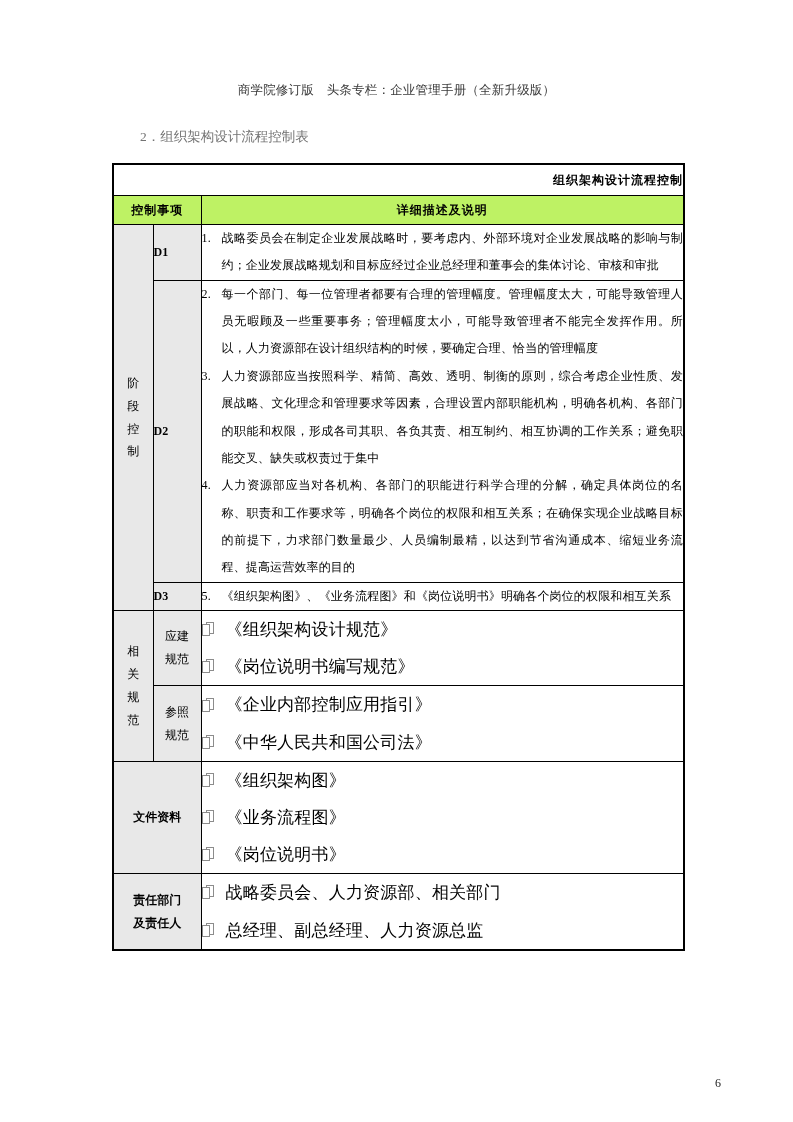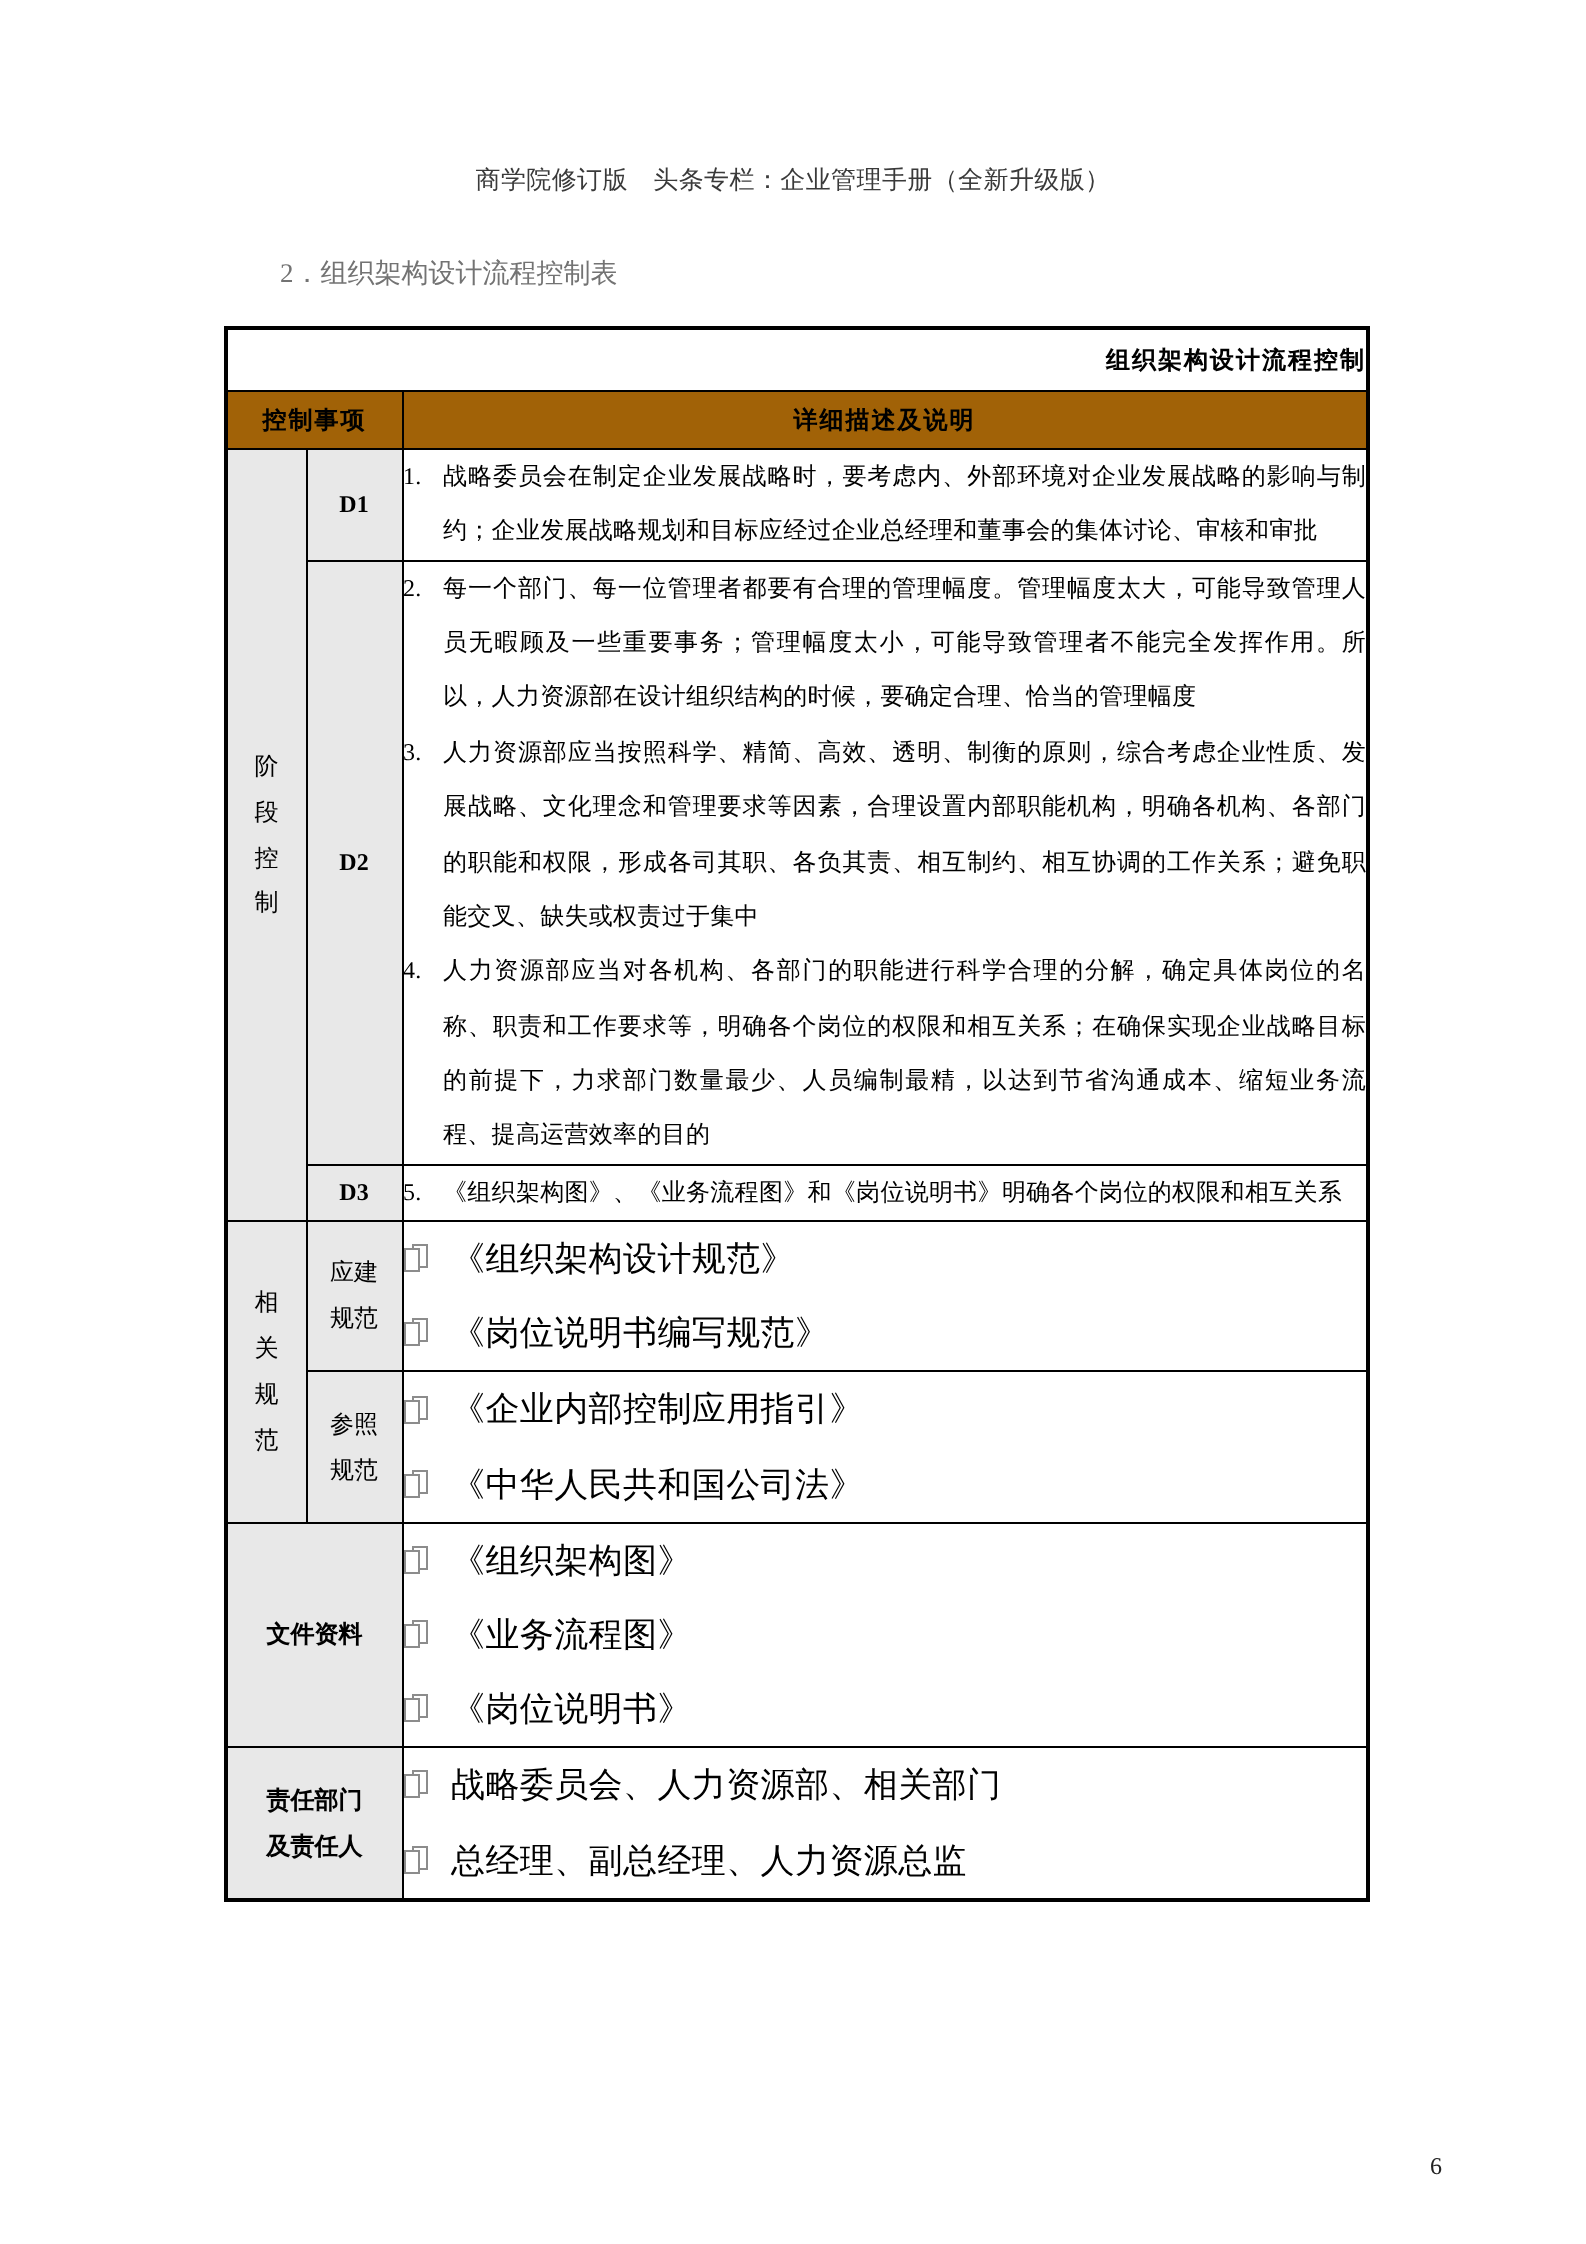--- a/index.html
+++ b/index.html
@@ -69,42 +69,41 @@
 
   .title-row td {
     text-align: right;
     font-weight: bold;
     font-size: 14px;
     height: 30px;
     background: #ffffff;
     letter-spacing: 1px;
   }
   .head-row td {
-    background: #a16207;
+    background: #bef264;
     text-align: center;
     font-weight: bold;
     font-size: 13px;
     height: 28px;
     letter-spacing: 1px;
   }
   .shade {
     background: #e8e8e8;
   }
   .stage-label {
     text-align: center;
     font-size: 12.5px;
     line-height: 2.4;
     letter-spacing: 0;
     padding: 4px 0;
   }
   .stage-label span {
     display: block;
   }
   .code-cell {
-    text-align: center;
     font-weight: bold;
     font-size: 12px;
     font-family: "Liberation Serif", serif;
   }
   .body-cell {
     padding: 9px 10px 9px 8px;
     text-align: justify;
   }
   .para {
     display: flex;

